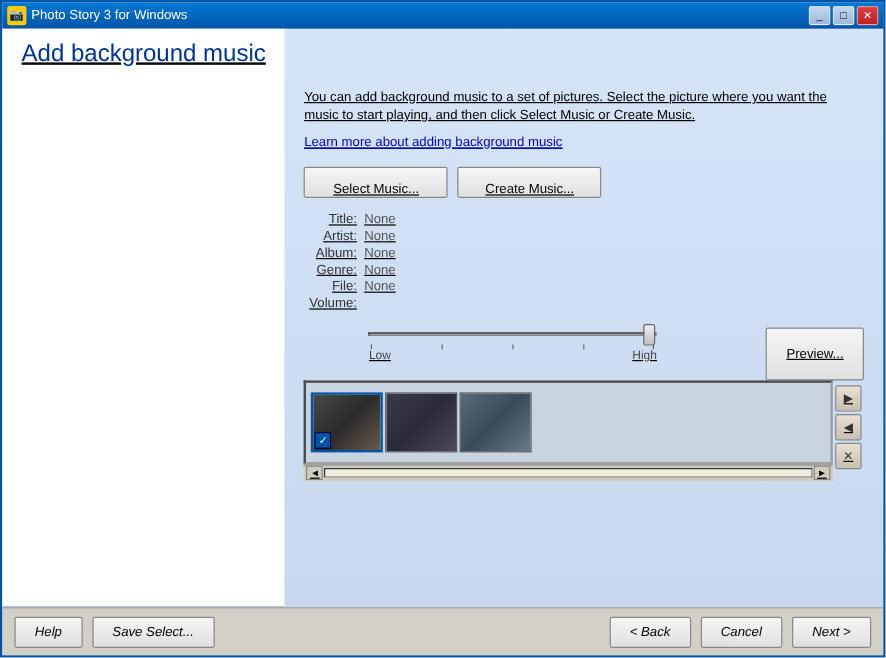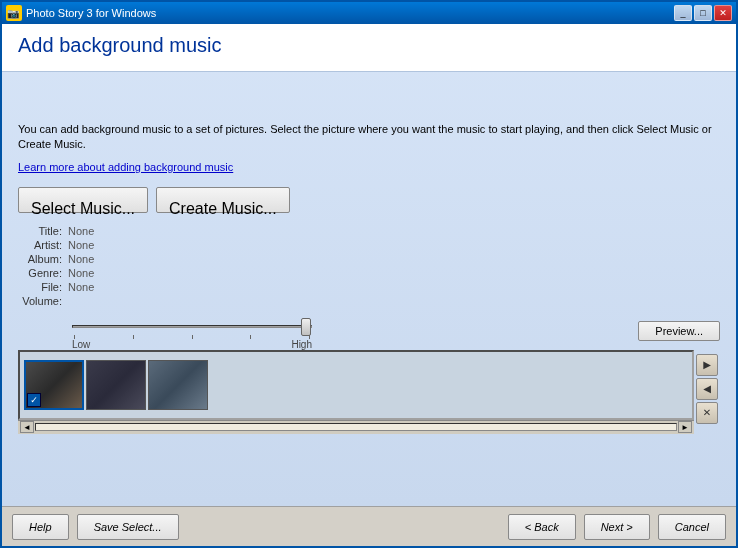--- a/index.html
+++ b/index.html
@@ -71,22 +71,23 @@
     .title-btn.close {
       background: linear-gradient(to bottom, #e04040, #c02020);
       color: white;
     }
 
     
     .main-content {
       flex: 1;
       background: linear-gradient(to bottom, #d6e4f7 0%, #c8d8ee 100%);
       display: flex;
-      flex-direction: column;
+      flex-direction: row;
       padding: 0;
+      text-decoration: underline;
     }
 
     
     .header-area {
       background: white;
       padding: 10px 16px 8px 16px;
       border-bottom: 1px solid #b0c4de;
       flex-shrink: 0;
     }
     .page-title {
@@ -129,21 +130,21 @@
       align-items: center;
     }
 
     .btn-music {
       height: 26px;
       padding: 12px 12px;
       background: linear-gradient(to bottom, #f5f5f5, #e0e0e0);
       border: 1px solid #888;
       border-radius: 2px;
       cursor: pointer;
-      font-size: 16px;
+      font-size: 11px;
       font-family: Tahoma, Arial, sans-serif;
       color: #000;
       min-width: 120px;
     }
     .btn-music.disabled {
       color: #888;
       cursor: default;
     }
 
     
@@ -211,21 +212,21 @@
     .slider-labels {
       display: flex;
       justify-content: space-between;
       width: 240px;
     }
     .slider-label {
       font-size: 10px;
       color: #444;
     }
     .preview-btn {
-      height: 20px;
+      height: 44px;
       padding: 0 16px;
       background: linear-gradient(to bottom, #f5f5f5, #e0e0e0);
       border: 1px solid #888;
       border-radius: 2px;
       cursor: pointer;
       font-size: 11px;
       font-family: Tahoma, Arial, sans-serif;
       color: #000;
       margin-left: auto;
     }
@@ -502,16 +503,16 @@
         </div>
       </div>
     </div>
   </div>
 
   <div class="footer">
     <button class="footer-btn">Help</button>
     <button class="footer-btn">Save Select...</button>
     <div class="footer-spacer"></div>
     <button class="footer-btn">&lt; Back</button>
+    <button class="footer-btn">Cancel</button>
     <button class="footer-btn">Next &gt;</button>
-    <button class="footer-btn">Cancel</button>
   </div>
 </div>
 
 </body></html>

